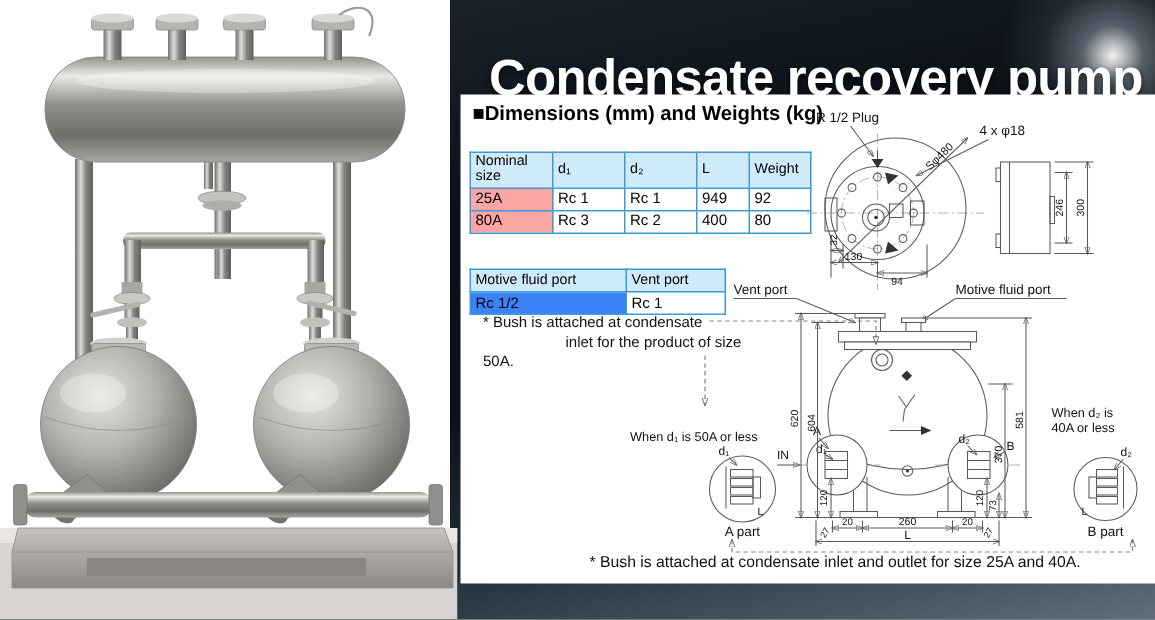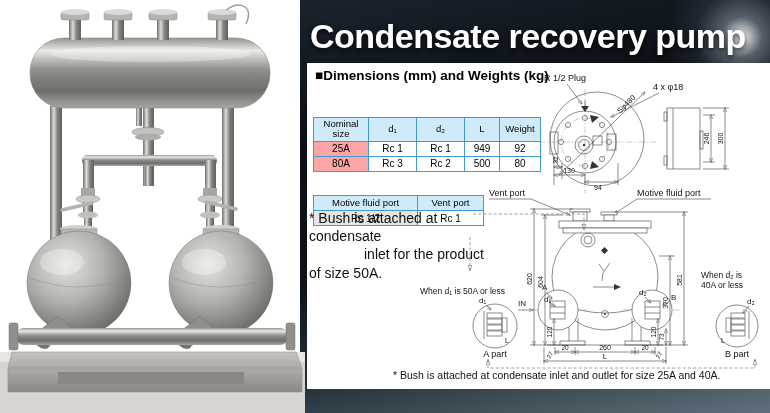--- a/index.html
+++ b/index.html
@@ -2,32 +2,32 @@
 <html><head>
 <meta charset="utf-8">
 <style>
   html,body{margin:0;padding:0;background:#222;}
   .stage{position:relative;width:770px;height:413px;overflow:hidden;background:#fff;
          font-family:"Liberation Sans","DejaVu Sans",sans-serif;}
   .right-bg{position:absolute;left:300px;top:0;width:470px;height:413px;
     background:
       radial-gradient(circle at 94% 9%, rgba(255,255,255,.95) 0%, rgba(195,210,225,.4) 3.5%, rgba(120,140,160,.15) 8%, transparent 13%),
       linear-gradient(168deg,#1a222c 0%,#0b0f15 30%,#0d1219 55%,#233039 75%,#46565f 90%,#60707a 100%);}
-  .title{position:absolute;left:310px;top:17px;margin:0;font-size:34px;font-weight:bold;color:#fff;
+  .title{position:absolute;left:310px;top:17px;margin:16px;font-size:34px;font-weight:bold;color:#fff;
          letter-spacing:-.5px;white-space:nowrap;text-shadow:0 2px 5px rgba(0,0,0,.7);}
   .panel{position:absolute;left:307px;top:63px;width:522px;height:326px;background:#fff;}
   .heading{position:absolute;left:8px;top:5px;font-size:13.5px;font-weight:bold;color:#000;}
-  .panel table{border-collapse:collapse;position:absolute;font-size:10px;color:#000;text-align:center;margin-top:16px;}
+  .panel table{border-collapse:collapse;position:absolute;font-size:10px;color:#000;text-align:left;}
   .dim-table{left:6px;top:38px;}
   .port-table{left:6px;top:116px;}
   .panel th,.panel td{border:1px solid #3e9bd6;padding:1px 3px;height:12px;line-height:1.1;font-weight:normal;}
   .panel th{background:#cfeaf8;font-size:9.5px;}
   .dim-table td:first-child{background:#fca5a5;}
-  .port-table td.hl{background:#e5e5e5;}
-  .note-side{position:absolute;left:2px;top:146px;font-size:14px;color:#111;line-height:1.3;width:185px;}
+  .port-table td.hl{background:#3b82f6;}
+  .note-side{position:absolute;left:15px;top:146px;font-size:10px;color:#111;line-height:1.3;width:185px;}
   .note-side .ind{padding-left:7px;margin-left:48px;}
   .note-bottom{position:absolute;left:86px;top:306px;font-size:10.5px;color:#111;white-space:nowrap;}
   .dwg{position:absolute;left:0;top:0;}
   .dwg line,.dwg polyline,.dwg path,.dwg rect,.dwg circle,.dwg ellipse{stroke:#5a5a5a;stroke-width:.7;fill:none;}
   .dwg .f{fill:#333;stroke:none;}
   .dwg .w{fill:#fff;}
   .dwg .cl{stroke:#999;stroke-width:.5;stroke-dasharray:7 2 1.5 2;}
   .dwg .dsh{stroke:#888;stroke-width:.8;stroke-dasharray:3 2.2;}
   .dwg text{fill:#111;stroke:none;font-family:"Liberation Sans","DejaVu Sans",sans-serif;}
   .photo{position:absolute;left:0;top:0;}
@@ -172,21 +172,21 @@
           <td>25A</td>
           <td>Rc 1</td>
           <td>Rc 1</td>
           <td>949</td>
           <td>92</td>
         </tr>
         <tr>
           <td>80A</td>
           <td>Rc 3</td>
           <td>Rc 2</td>
-          <td>500</td>
+          <td>400</td>
           <td>80</td>
         </tr>
       </tbody>
     </table>
 
     <table class="port-table">
       <colgroup>
           <col style="width:104px">
           <col style="width:66px">
         </colgroup>

